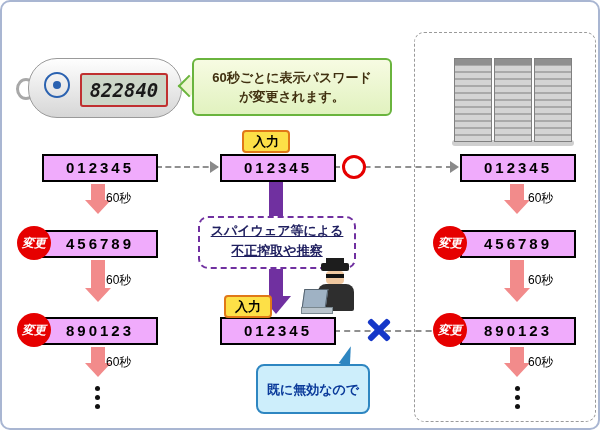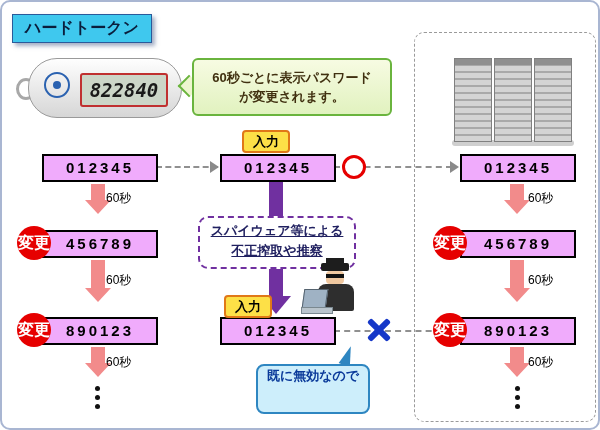--- a/index.html
+++ b/index.html
@@ -10,21 +10,21 @@
   .title{position:absolute;background:#3fc8ee;border:1px solid #2a5a9a;padding:3px 12px;
          font-weight:bold;font-size:16px;color:#0a1e3c;box-shadow:3px 3px 4px rgba(90,110,150,.55);}
   
   .panel{position:absolute;left:412px;top:30px;width:180px;height:388px;
          border:1px dashed #9a9a9a;border-radius:10px;}
   
   .pwbox{position:absolute;width:112px;height:24px;line-height:24px;text-align:center;
          border:2px solid #000;background:#f0abfc;font-weight:bold;font-size:15px;letter-spacing:3px;}
   
   .badge{position:absolute;width:34px;height:34px;border-radius:50%;background:#e60000;color:#fff;
-         font-weight:bold;font-size:16px;display:flex;align-items:center;justify-content:center;z-index:3;}
+         font-weight:bold;font-size:12px;display:flex;align-items:center;justify-content:center;z-index:3;font-style:italic;}
   
   .parrow{position:absolute;width:26px;}
   .pbody{width:14px;margin:0 auto;background:#f28b8b;}
   .phead{width:0;height:0;border-left:13px solid transparent;border-right:13px solid transparent;
          border-top:14px solid #f28b8b;}
   
   .uarrow{position:absolute;left:259px;top:180px;width:30px;z-index:1;}
   .ubody{width:14px;height:114px;margin:0 auto;background:#7030a0;}
   .uhead{width:0;height:0;border-left:15px solid transparent;border-right:15px solid transparent;
          border-top:18px solid #7030a0;}
@@ -52,21 +52,21 @@
   
   .bubble{position:absolute;left:190px;top:56px;width:196px;height:54px;z-index:2;
           background:linear-gradient(#f7fbe2,#e1f2bf);border:2px solid #6ab43e;border-radius:6px;
           display:flex;flex-direction:column;justify-content:center;text-align:center;
           font-weight:bold;font-size:13px;line-height:19px;color:#403010;}
   .btail{position:absolute;left:179px;top:76px;width:14px;height:14px;background:#eef6cf;
          border-left:2px solid #6ab43e;border-bottom:2px solid #6ab43e;transform:rotate(45deg);z-index:1;}
   
   .callout{position:absolute;left:254px;top:362px;width:110px;height:46px;background:#cdeefb;
            border:2px solid #2e86c1;border-radius:8px;text-align:center;font-weight:bold;font-size:13px;
-           line-height:19px;color:#0a3a9a;display:flex;flex-direction:row;justify-content:center;z-index:2;}
+           line-height:19px;color:#0a3a9a;display:flex;flex-direction:column;justify-content:center;z-index:2;}
   .ctail{position:absolute;left:340px;top:344px;width:0;height:0;border-left:5px solid transparent;
          border-right:7px solid transparent;border-bottom:20px solid #2e86c1;transform:rotate(22deg);z-index:1;}
   
   .token-body{position:absolute;left:26px;top:56px;width:152px;height:58px;border-radius:29px;
               background:linear-gradient(#fefefe,#d6d6d6);border:1px solid #9a9a9a;z-index:1;}
   .keyring{position:absolute;left:14px;top:76px;width:14px;height:16px;border:3px solid #a8a8a8;
            border-radius:50%;}
   .tlogo{position:absolute;left:42px;top:70px;width:22px;height:22px;border:2px solid #2b62b0;
          border-radius:50%;z-index:2;}
   .tlogo::after{content:"";position:absolute;left:7px;top:7px;width:8px;height:8px;background:#2b62b0;
@@ -100,21 +100,20 @@
 
 <div class="canvas">
 
   <div class="panel"></div>
 
   <div class="sbase"></div>
   <div class="tower" style="left:452px"></div>
   <div class="tower" style="left:492px"></div>
   <div class="tower" style="left:532px"></div>
 
-  <div class="title" style="left:10px;top:12px">ハードトークン</div>
 
   <div class="keyring"></div>
   <div class="token-body"></div>
   <div class="tlogo"></div>
   <div class="lcd">822840</div>
 
   <div class="btail"></div>
   <div class="bubble">
     <div>60秒ごとに表示パスワード</div>
     <div>が変更されます。</div>

